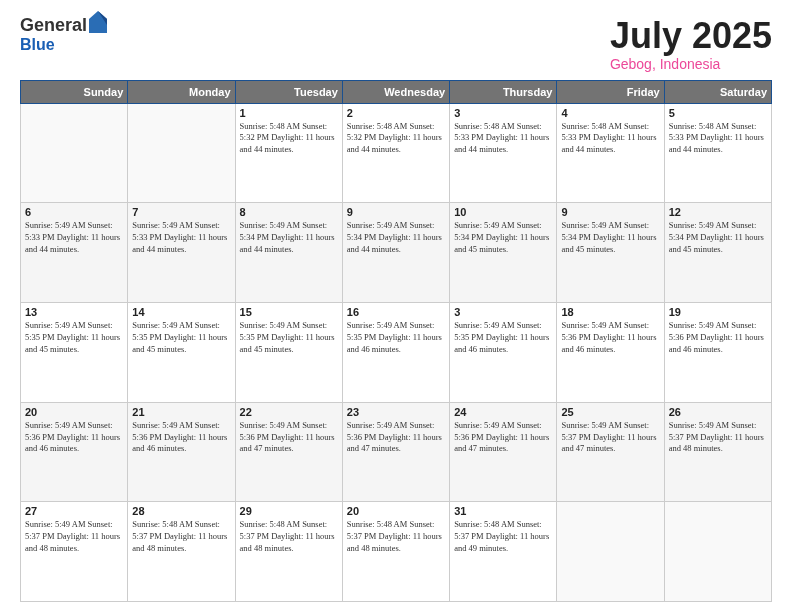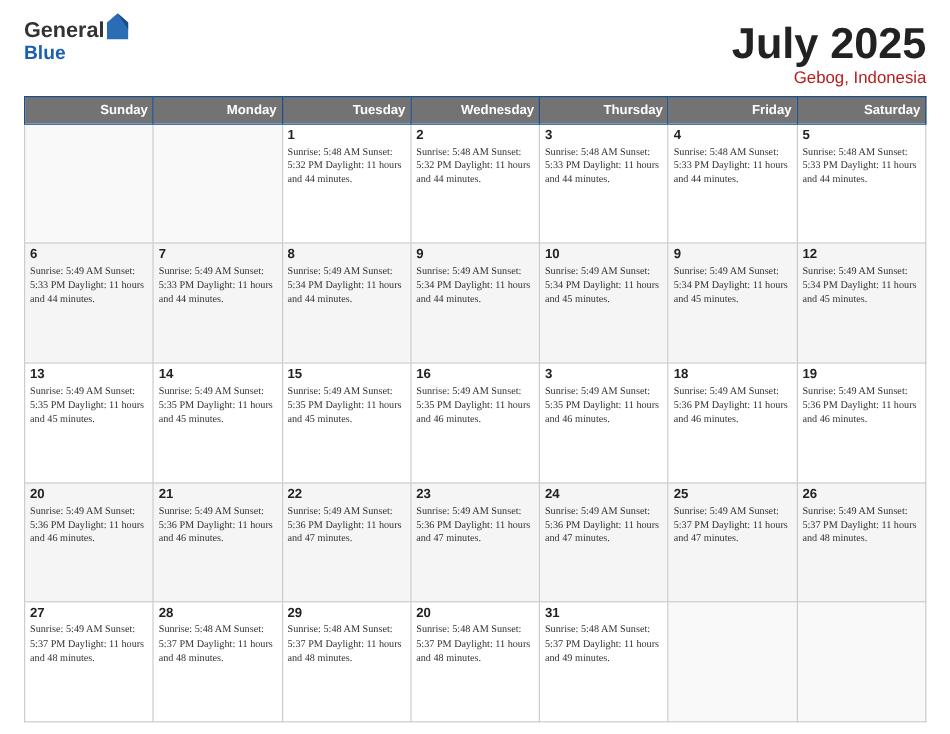--- a/index.html
+++ b/index.html
@@ -42,31 +42,30 @@
       font-weight: bold;
       color: #1a5fb4;
     }
     .logo-icon {
       width: 18px;
       height: 22px;
       margin-left: 2px;
       margin-top: -8px;
     }
     .title-block {
-      text-align: right;
     }
     .month-title {
       font-size: 36px;
       font-weight: bold;
       color: #222;
       line-height: 1.1;
     }
     .location {
       font-size: 14px;
-      color: #b91c1c;
+      color: #ec4899;
     }
     .calendar-table {
       width: 100%;
       border-collapse: collapse;
       flex: 1;
     }
     .calendar-table thead tr th {
       background-color: #737373;
       color: #fff;
       font-size: 11px;

